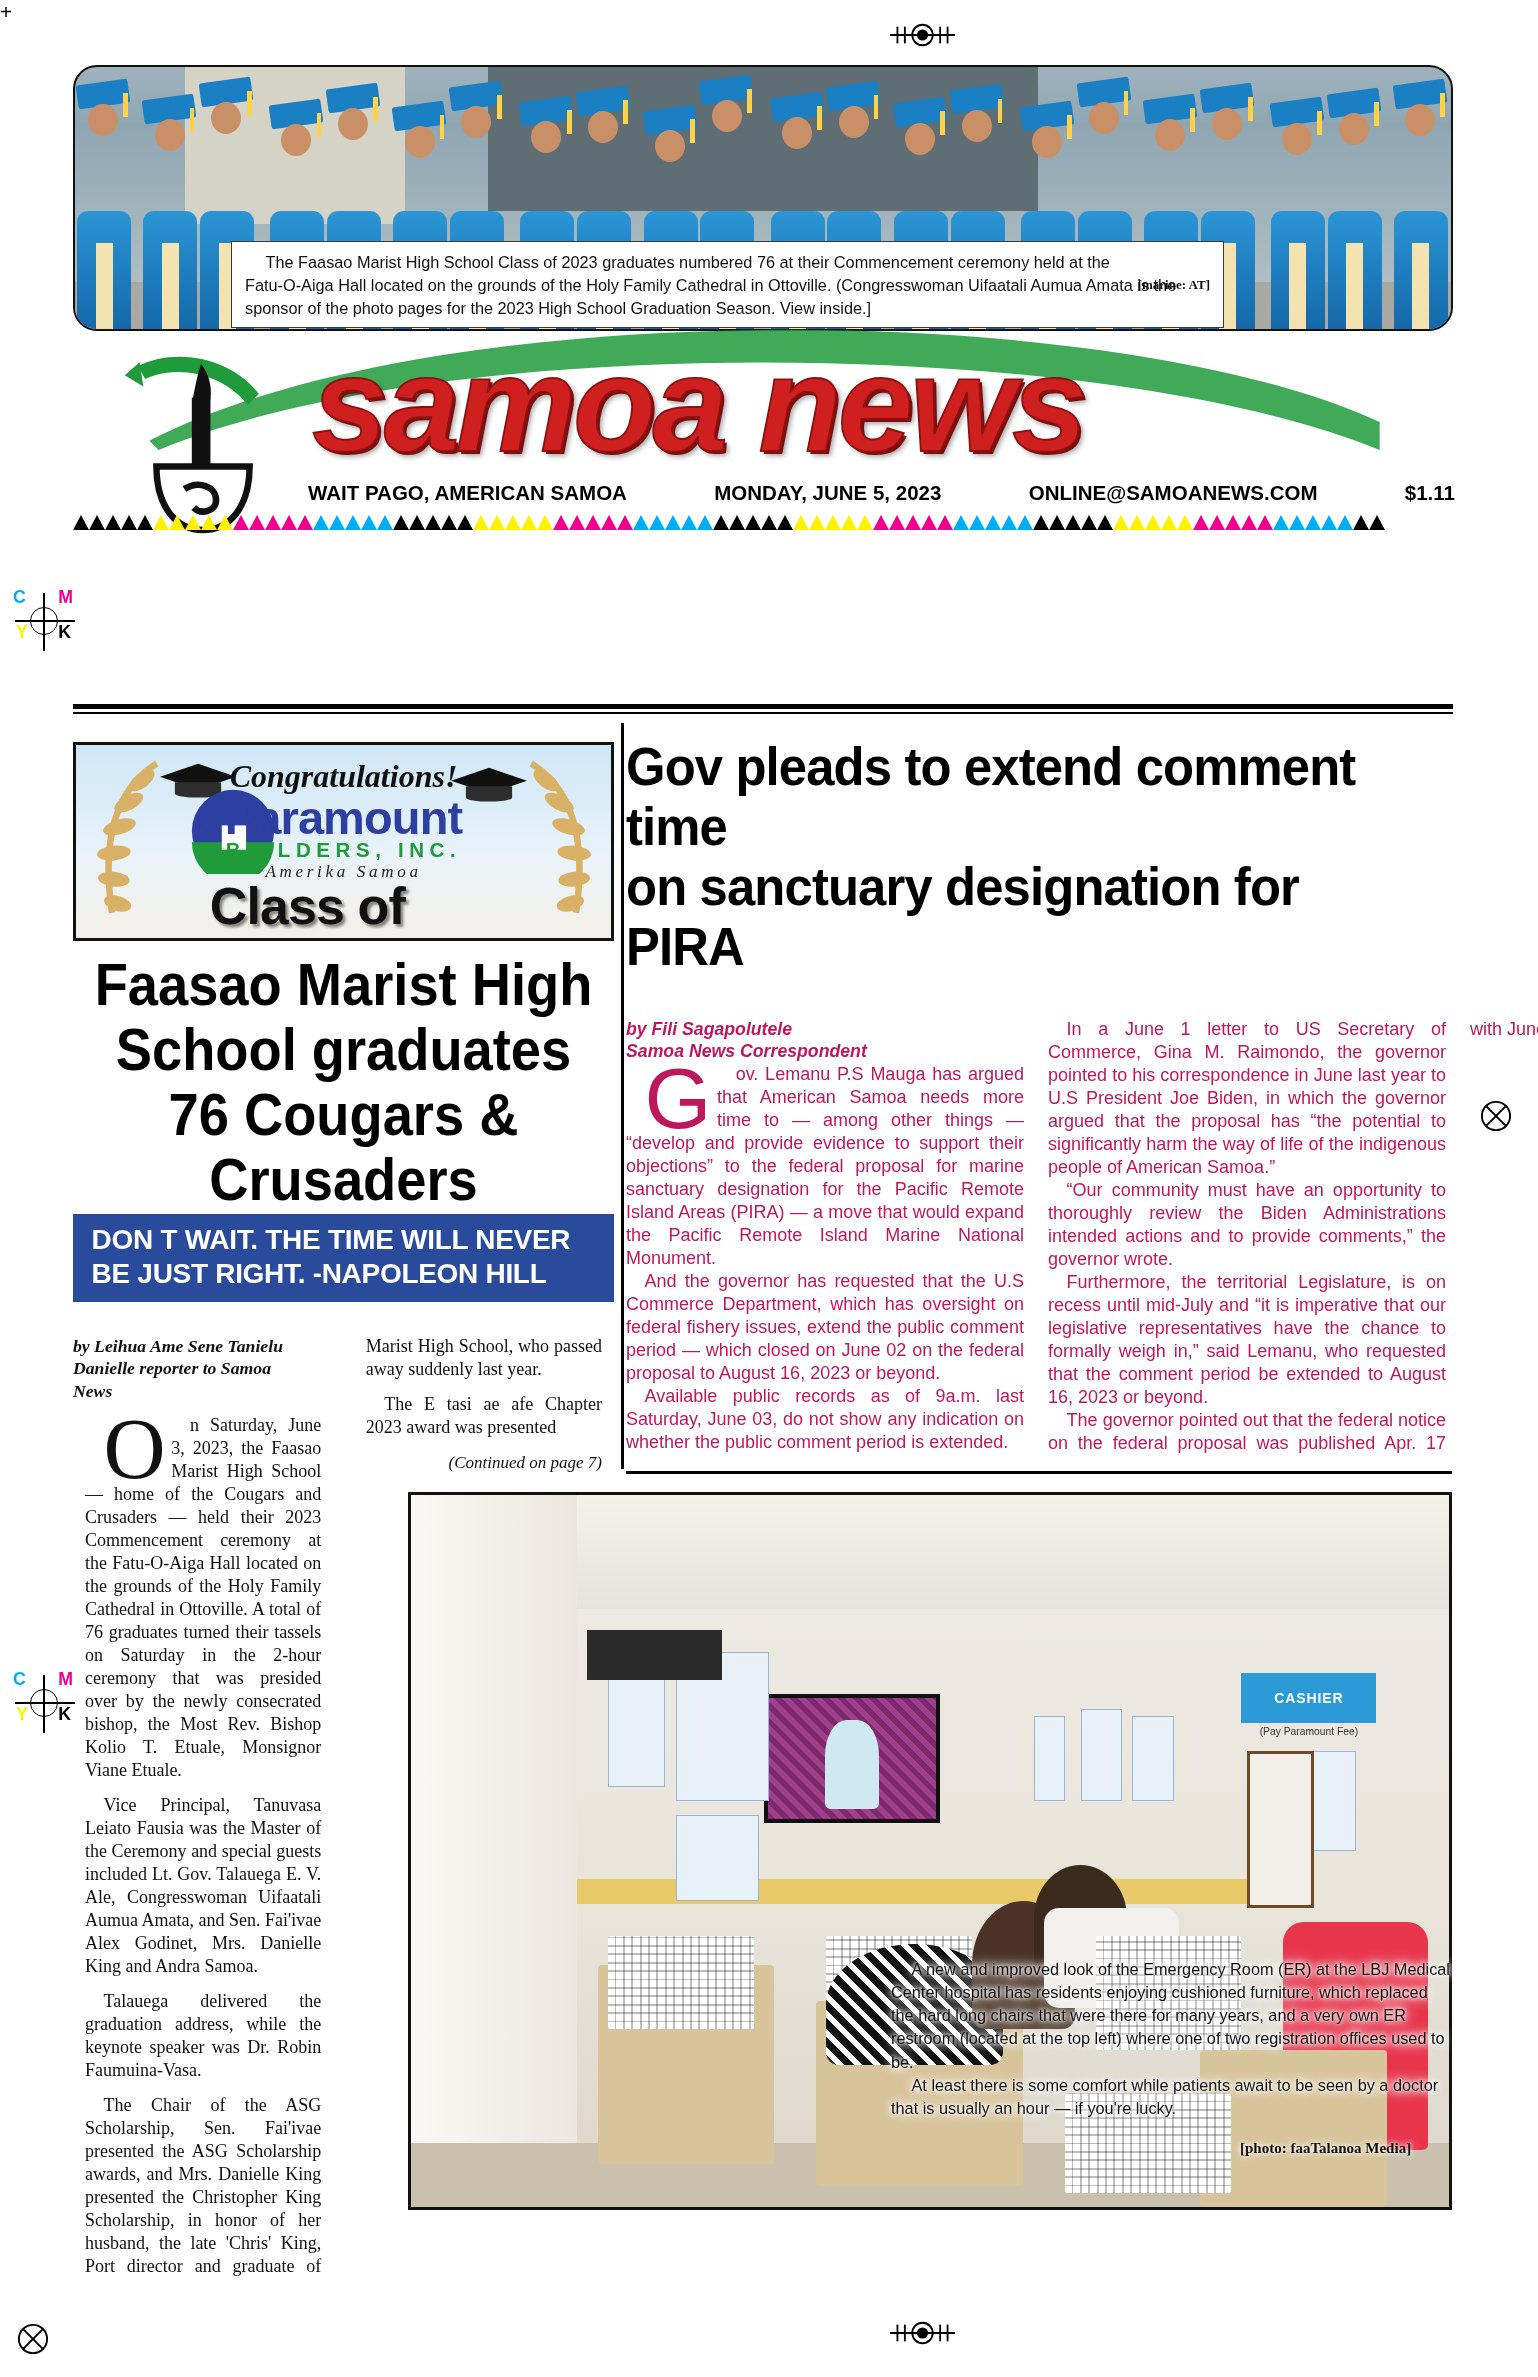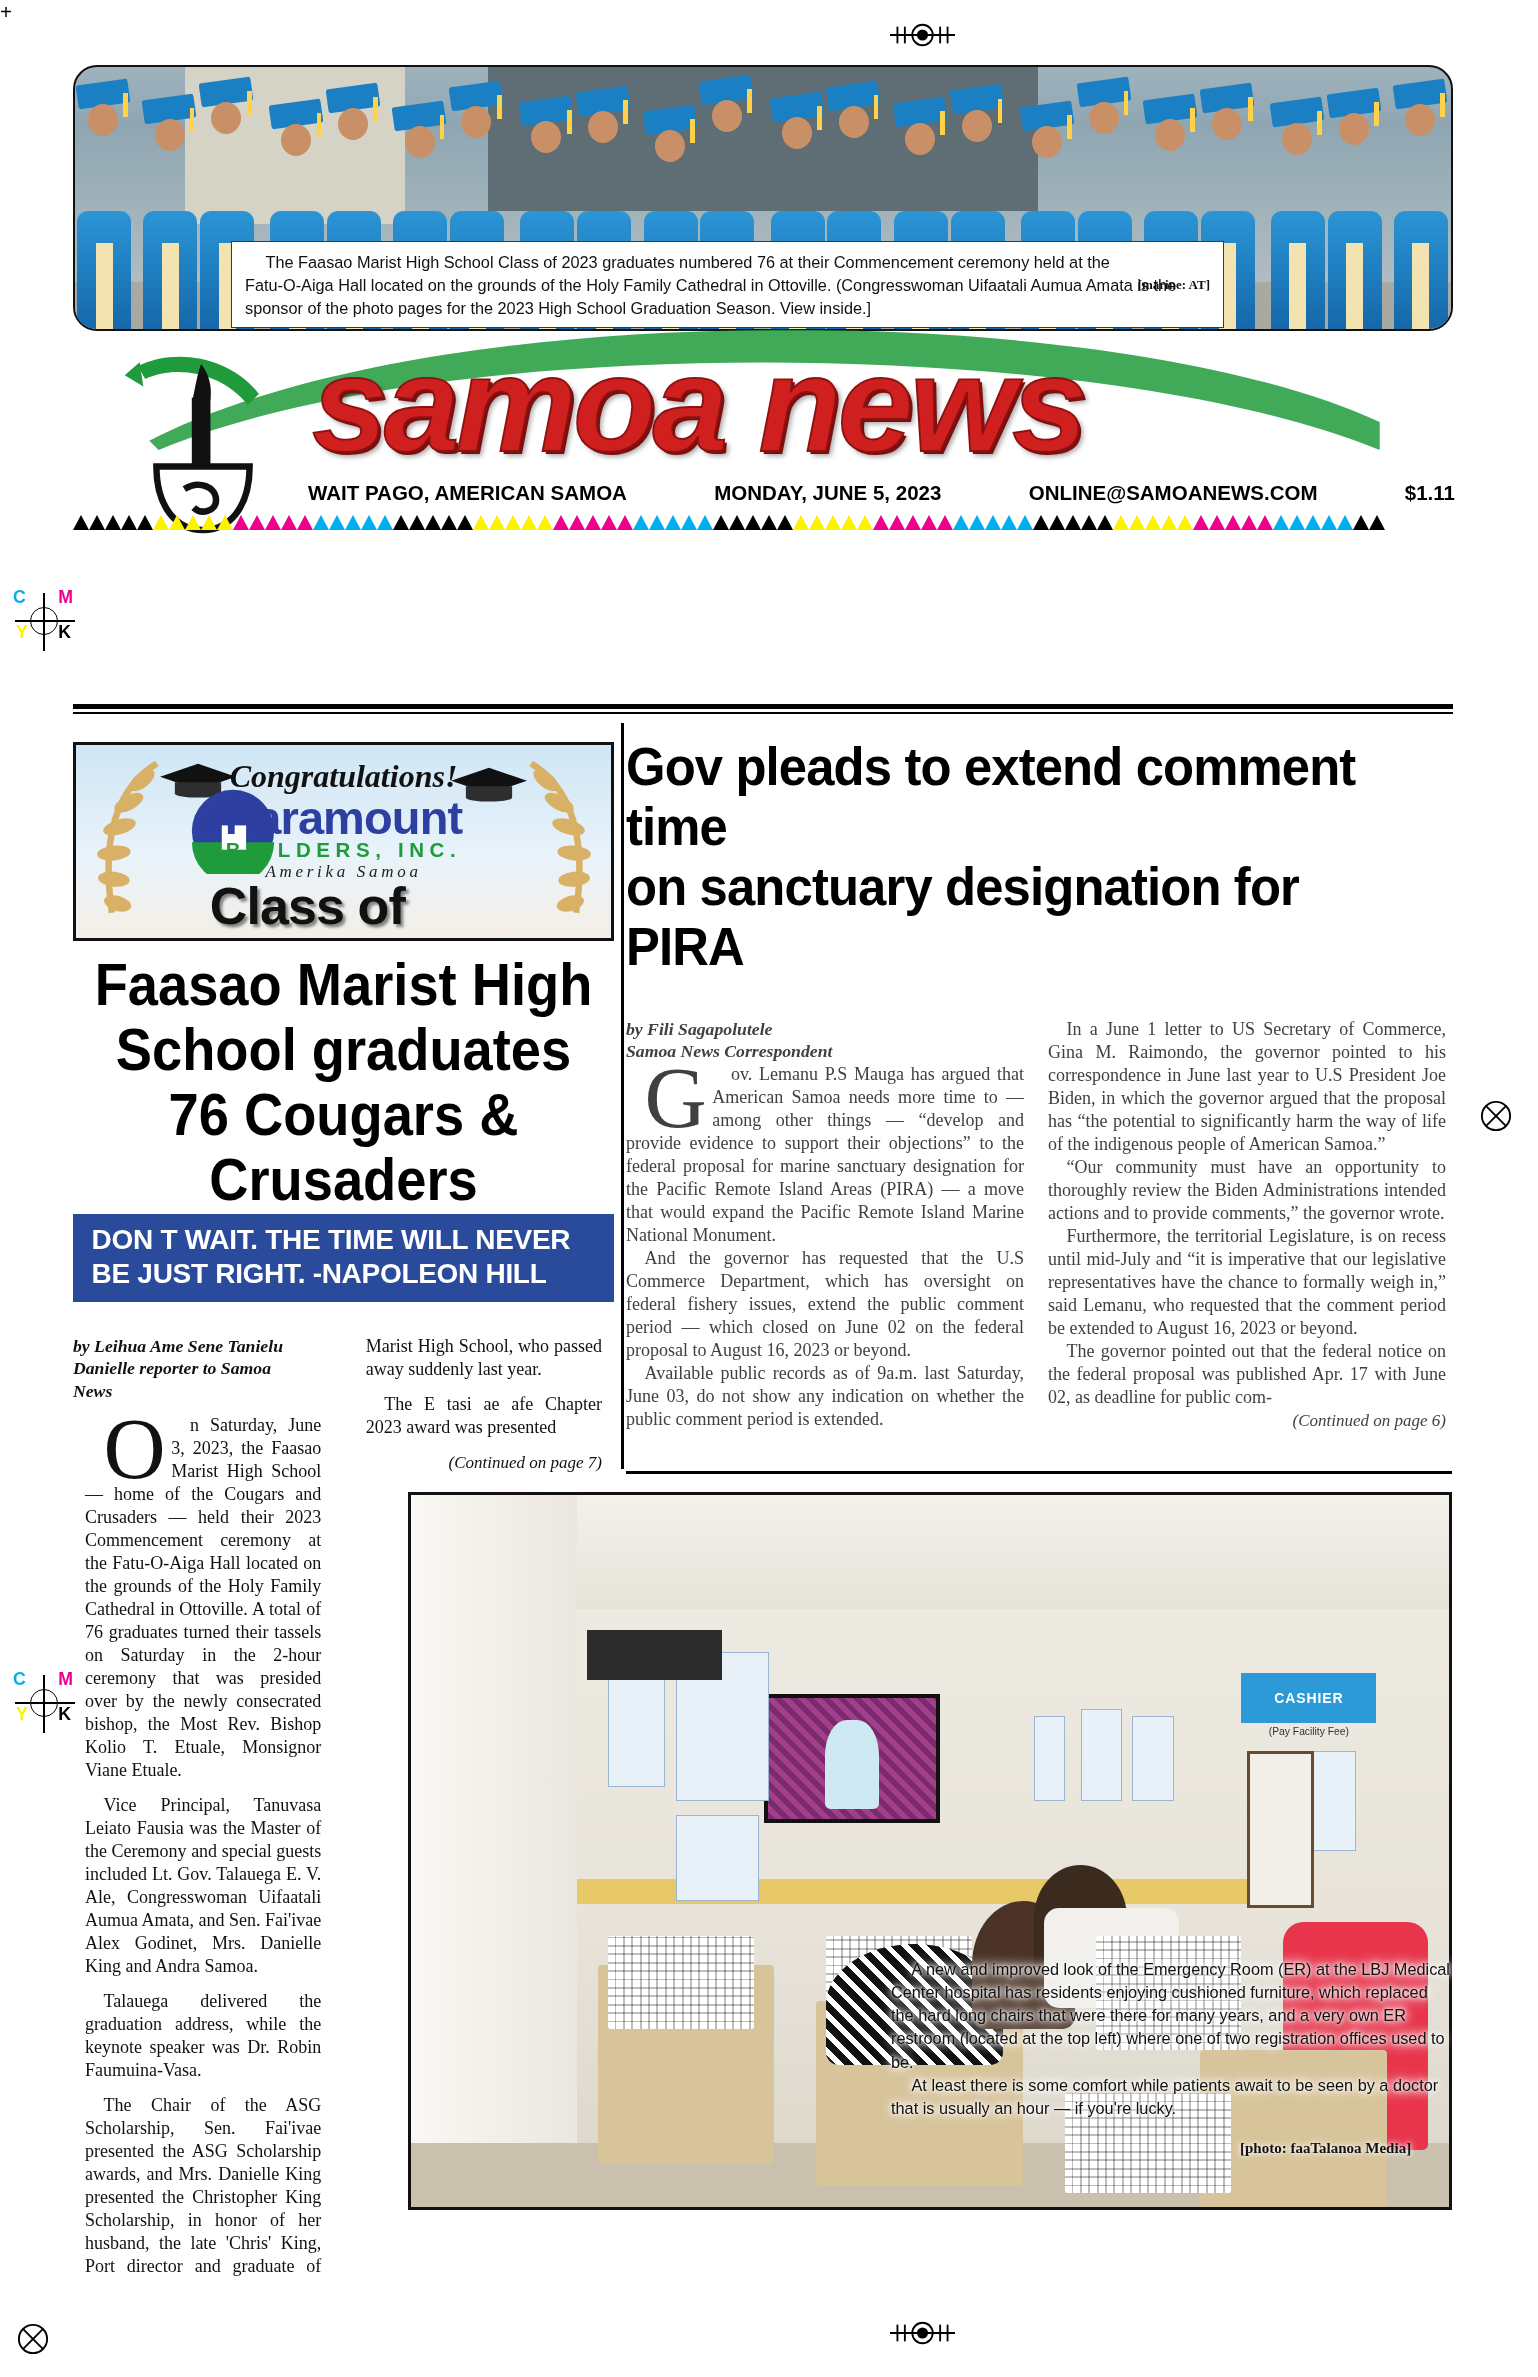--- a/index.html
+++ b/index.html
@@ -149,22 +149,22 @@
   }
   .red-banner {
     position:absolute; left:626px; top:902px; width:820px; padding:7.5px 9.3px 9.3px 15px;
     background:#e8262b; color:#fff;
     font-family:"Liberation Sans", sans-serif; font-weight:bold; font-size:31px;
     line-height:35px; letter-spacing:-0.5px; text-align:center;
   }
   .pira-body {
     position:absolute; left:626px; top:1018px; width:820px; height:447px;
     column-count:2; column-gap:24px; column-fill:auto;
-    font-family:Liberation Serif, serif; font-size:18px; line-height:23px;
-    text-align:justify; color:#404040;
+    font-family:Liberation Sans, sans-serif; font-size:18px; line-height:23px;
+    text-align:justify; color:#be185d;
   }
   .pira-body p { text-indent:18.6px; margin:0; }
 
   
   .er-photo {
     position:absolute; left:408px; top:1492px; width:1044px; height:718px;
     border:3.7px solid #111; overflow:hidden;
     background: linear-gradient(180deg,#efece4 0%, #e8e4da 58%, #dcd6c9 100%);
   }
   .er-ceiling { position:absolute; left:8%; top:0; width:92%; height:16%;
@@ -589,21 +589,21 @@
       </div>
     <div class="er-poster" style="left:19%;top:24%;width:5.5%;height:17%;"></div>
     <div class="er-poster" style="left:25.5%;top:22%;width:9%;height:21%;"></div>
     <div class="er-poster" style="left:25.5%;top:45%;width:8%;height:12%;"></div>
     <div class="er-poster" style="left:60%;top:31%;width:3%;height:12%;"></div>
     <div class="er-poster" style="left:64.5%;top:30%;width:4%;height:13%;"></div>
     <div class="er-poster" style="left:69.5%;top:31%;width:4%;height:12%;"></div>
     <div class="er-poster" style="left:86%;top:36%;width:5%;height:14%;"></div>
     <div style="position:absolute;left:17%;top:19%;width:13%;height:7%;background:#2b2b2b;"></div>
     <div class="er-cashier">CASHIER</div>
-    <div class="er-cashier-sub">(Pay Facility Fee)</div>
+    <div class="er-cashier-sub">(Pay Paramount Fee)</div>
     <div class="er-door"></div>
     <div class="er-floor"></div>
     <div class="er-chair" style="left:18%;top:66%;width:17%;height:28%;"></div>
     <div class="er-cush" style="left:19%;top:62%;width:14%;height:13%;"></div>
     <div class="er-chair" style="left:39%;top:71%;width:20%;height:26%;"></div>
     <div class="er-cush" style="left:40%;top:62%;width:14%;height:11%;"></div>
     <div class="er-person" style="left:40%;top:63%;width:17%;height:17%;
         background: repeating-linear-gradient(45deg,#111 0 7.5px,#fff 7.5px 13px);"></div>
     <div class="er-person" style="left:54%;top:57%;width:10%;height:18%;background:#4a3326;"></div>
     <div class="er-person" style="left:60%;top:52%;width:9%;height:15%;background:#3b2a1e;"></div>

